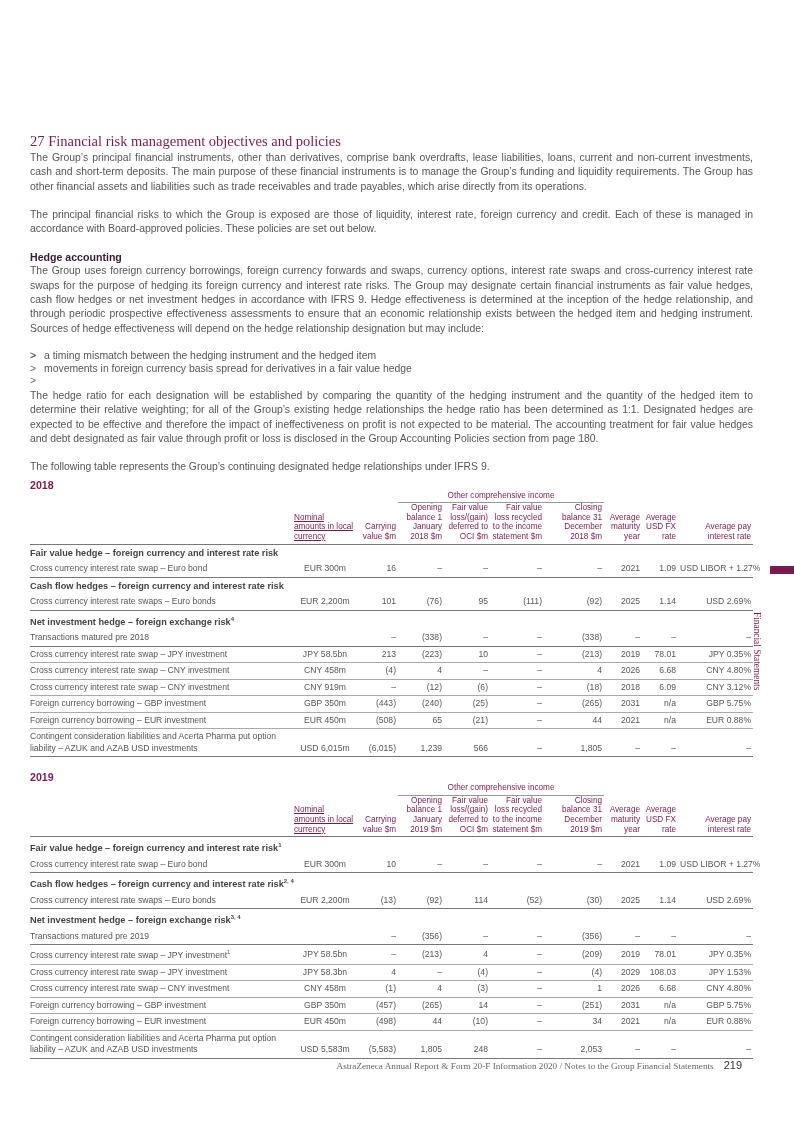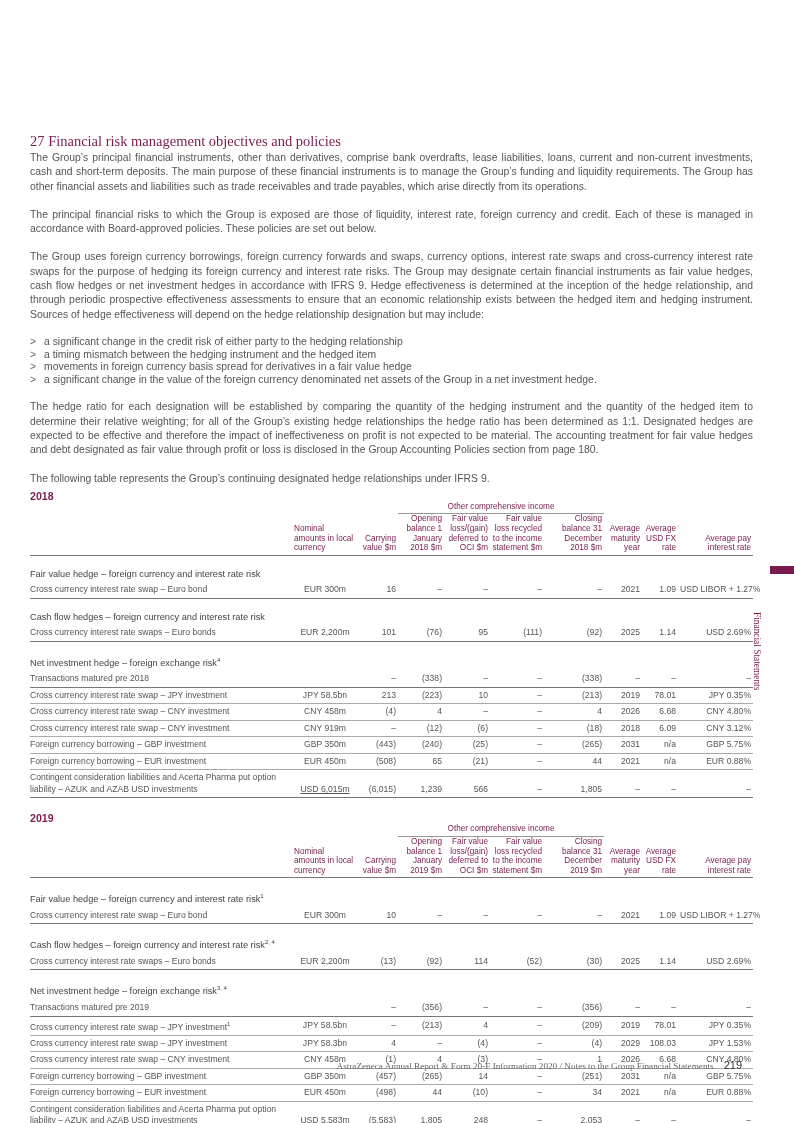--- a/index.html
+++ b/index.html
@@ -9,53 +9,54 @@
   h1.section-title { font-family: "Liberation Serif", serif; font-weight: normal;
     color: #7a1a4e; font-size: 14.5px; margin: 0 0 2px 0; line-height: 16px; }
   p.body { font-size: 10.4px; line-height: 14.3px; margin: 0 0 14px 0; color: #555; text-align: justify; }
   h2.sub { font-size: 10.6px; font-weight: bold; color: #3a1a33; margin: 0; line-height: 14px; }
   ul.bullets { list-style: none; margin: 0 0 14px 0; padding: 0; }
   ul.bullets li { font-size: 10.4px; line-height: 12.6px; color: #555; position: relative; padding-left: 14px; }
   ul.bullets li .mark { position: absolute; left: 0; top: 0; color: #666; }
   .year-label { font-size: 10.6px; font-weight: bold; color: #7a1a4e; margin: 0; height: 12px; line-height: 12px; }
   table.hedge { border-collapse: collapse; width: 723px; font-size: 8.6px; color: #555; table-layout: fixed; }
   table.hedge th { font-weight: normal; color: #7a1a4e; font-size: 8.2px; line-height: 9.6px; vertical-align: bottom; padding: 0 2px 2px 2px; text-align: right; }
-  table.hedge th.left { text-align: left; }
+  table.hedge th.left { text-align: left; text-decoration: underline; }
   table.hedge tr.oci-row th { text-align: center; padding-bottom: 2px; }
   table.hedge tr.oci-row th.oci { border-bottom: 1px solid #999; }
   table.hedge tr.hdr th { border-bottom: 1.4px solid #777; }
   table.hedge td { padding: 2px 2px; text-align: right; line-height: 11.5px; white-space: nowrap; }
   table.hedge td.desc { text-align: left; padding-left: 0; }
   table.hedge td.nom { text-align: center; }
-  table.hedge tr.group td { font-weight: normal; color: #444; font-size: 9.2px; padding-top: 13px; margin-top: 6px; }
+  table.hedge tr.group td { font-weight: bold; color: #444; font-size: 9.2px; padding-top: 3px; margin-top: 6px; }
   table.hedge tr.data td { border-bottom: 1px solid #aaa; }
   table.hedge tr.data.strong td { border-bottom: 1.4px solid #777; }
   table.hedge tr.data.last td { border-bottom: 1.4px solid #777; }
   table.hedge td .sup, table.hedge th .sup { font-size: 6px; vertical-align: super; }
   .side-tab { position: absolute; left: 770px; top: 566px; width: 24px; height: 8px; background: #7a1a4e; }
   .side-label { position: absolute; left: 762px; top: 612px; transform: rotate(90deg); transform-origin: left top;
     font-family: "Liberation Serif", serif; font-size: 9.4px; color: #7a1a4e; white-space: nowrap; }
   .footer { position: absolute; top: 1059px; right: 52px; font-family: "Liberation Serif", serif; font-size: 9.2px; color: #666; }
   .footer .pnum { font-family: "Liberation Sans", sans-serif; font-size: 11px; color: #333; margin-left: 10px; }
 </style>
 </head>
 <body>
 
 <div class="page">
   <h1 class="section-title">27 Financial risk management objectives and policies</h1>
   <p class="body">The Group’s principal financial instruments, other than derivatives, comprise bank overdrafts, lease liabilities, loans, current and non-current investments, cash and short-term deposits. The main purpose of these financial instruments is to manage the Group’s funding and liquidity requirements. The Group has other financial assets and liabilities such as trade receivables and trade payables, which arise directly from its operations.</p>
   <p class="body" style="margin-bottom:14px">The principal financial risks to which the Group is exposed are those of liquidity, interest rate, foreign currency and credit. Each of these is managed in accordance with Board-approved policies. These policies are set out below.</p>
 
+  <h2 class="sub">Hedge accounting</h2>
   <p class="body">The Group uses foreign currency borrowings, foreign currency forwards and swaps, currency options, interest rate swaps and cross-currency interest rate swaps for the purpose of hedging its foreign currency and interest rate risks. The Group may designate certain financial instruments as fair value hedges, cash flow hedges or net investment hedges in accordance with IFRS 9. Hedge effectiveness is determined at the inception of the hedge relationship, and through periodic prospective effectiveness assessments to ensure that an economic relationship exists between the hedged item and hedging instrument. Sources of hedge effectiveness will depend on the hedge relationship designation but may include:</p>
 
   <ul class="bullets">
-    <li><span class="mark">&gt;</span><span>a significant change in the credit risk of either party to the hedging relationship</span></li>
+    <li><span class="mark">&gt;</span></li>
     <li><span class="mark">&gt;</span><span>a timing mismatch between the hedging instrument and the hedged item</span></li>
     <li><span class="mark">&gt;</span><span>movements in foreign currency basis spread for derivatives in a fair value hedge</span></li>
-    <li><span class="mark">&gt;</span><span>a significant change in the value of the foreign currency denominated net assets of the Group in a net investment hedge.</span></li>
+    <li><span class="mark">&gt;</span></li>
   </ul>
 
   <p class="body">The hedge ratio for each designation will be established by comparing the quantity of the hedging instrument and the quantity of the hedged item to determine their relative weighting; for all of the Group’s existing hedge relationships the hedge ratio has been determined as 1:1. Designated hedges are expected to be effective and therefore the impact of ineffectiveness on profit is not expected to be material. The accounting treatment for fair value hedges and debt designated as fair value through profit or loss is disclosed in the Group Accounting Policies section from page 180.</p>
   <p class="body" style="margin-bottom:4px">The following table represents the Group’s continuing designated hedge relationships under IFRS 9.</p>
 
   <div id="tables-host">
       <div class="year-label">2018</div>
       <table class="hedge">
         <colgroup>
           <col style="width: 262px;">
@@ -189,21 +190,21 @@
             <td>65</td>
             <td>(21)</td>
             <td>–</td>
             <td>44</td>
             <td>2021</td>
             <td>n/a</td>
             <td>EUR 0.88%</td>
           </tr>
           <tr class="data strong last">
             <td class="desc" style="white-space: normal;"><span>Contingent consideration liabilities and Acerta Pharma put option liability – AZUK and AZAB USD investments</span></td>
-            <td class="nom" style="vertical-align: bottom; text-decoration: underline;">USD 6,015m</td>
+            <td class="nom" style="vertical-align: bottom;">USD 6,015m</td>
             <td style="vertical-align: bottom;">(6,015)</td>
             <td style="vertical-align: bottom;">1,239</td>
             <td style="vertical-align: bottom;">566</td>
             <td style="vertical-align: bottom;">–</td>
             <td style="vertical-align: bottom;">1,805</td>
             <td style="vertical-align: bottom;">–</td>
             <td style="vertical-align: bottom;">–</td>
             <td style="vertical-align: bottom;">–</td>
           </tr>
         </tbody>

